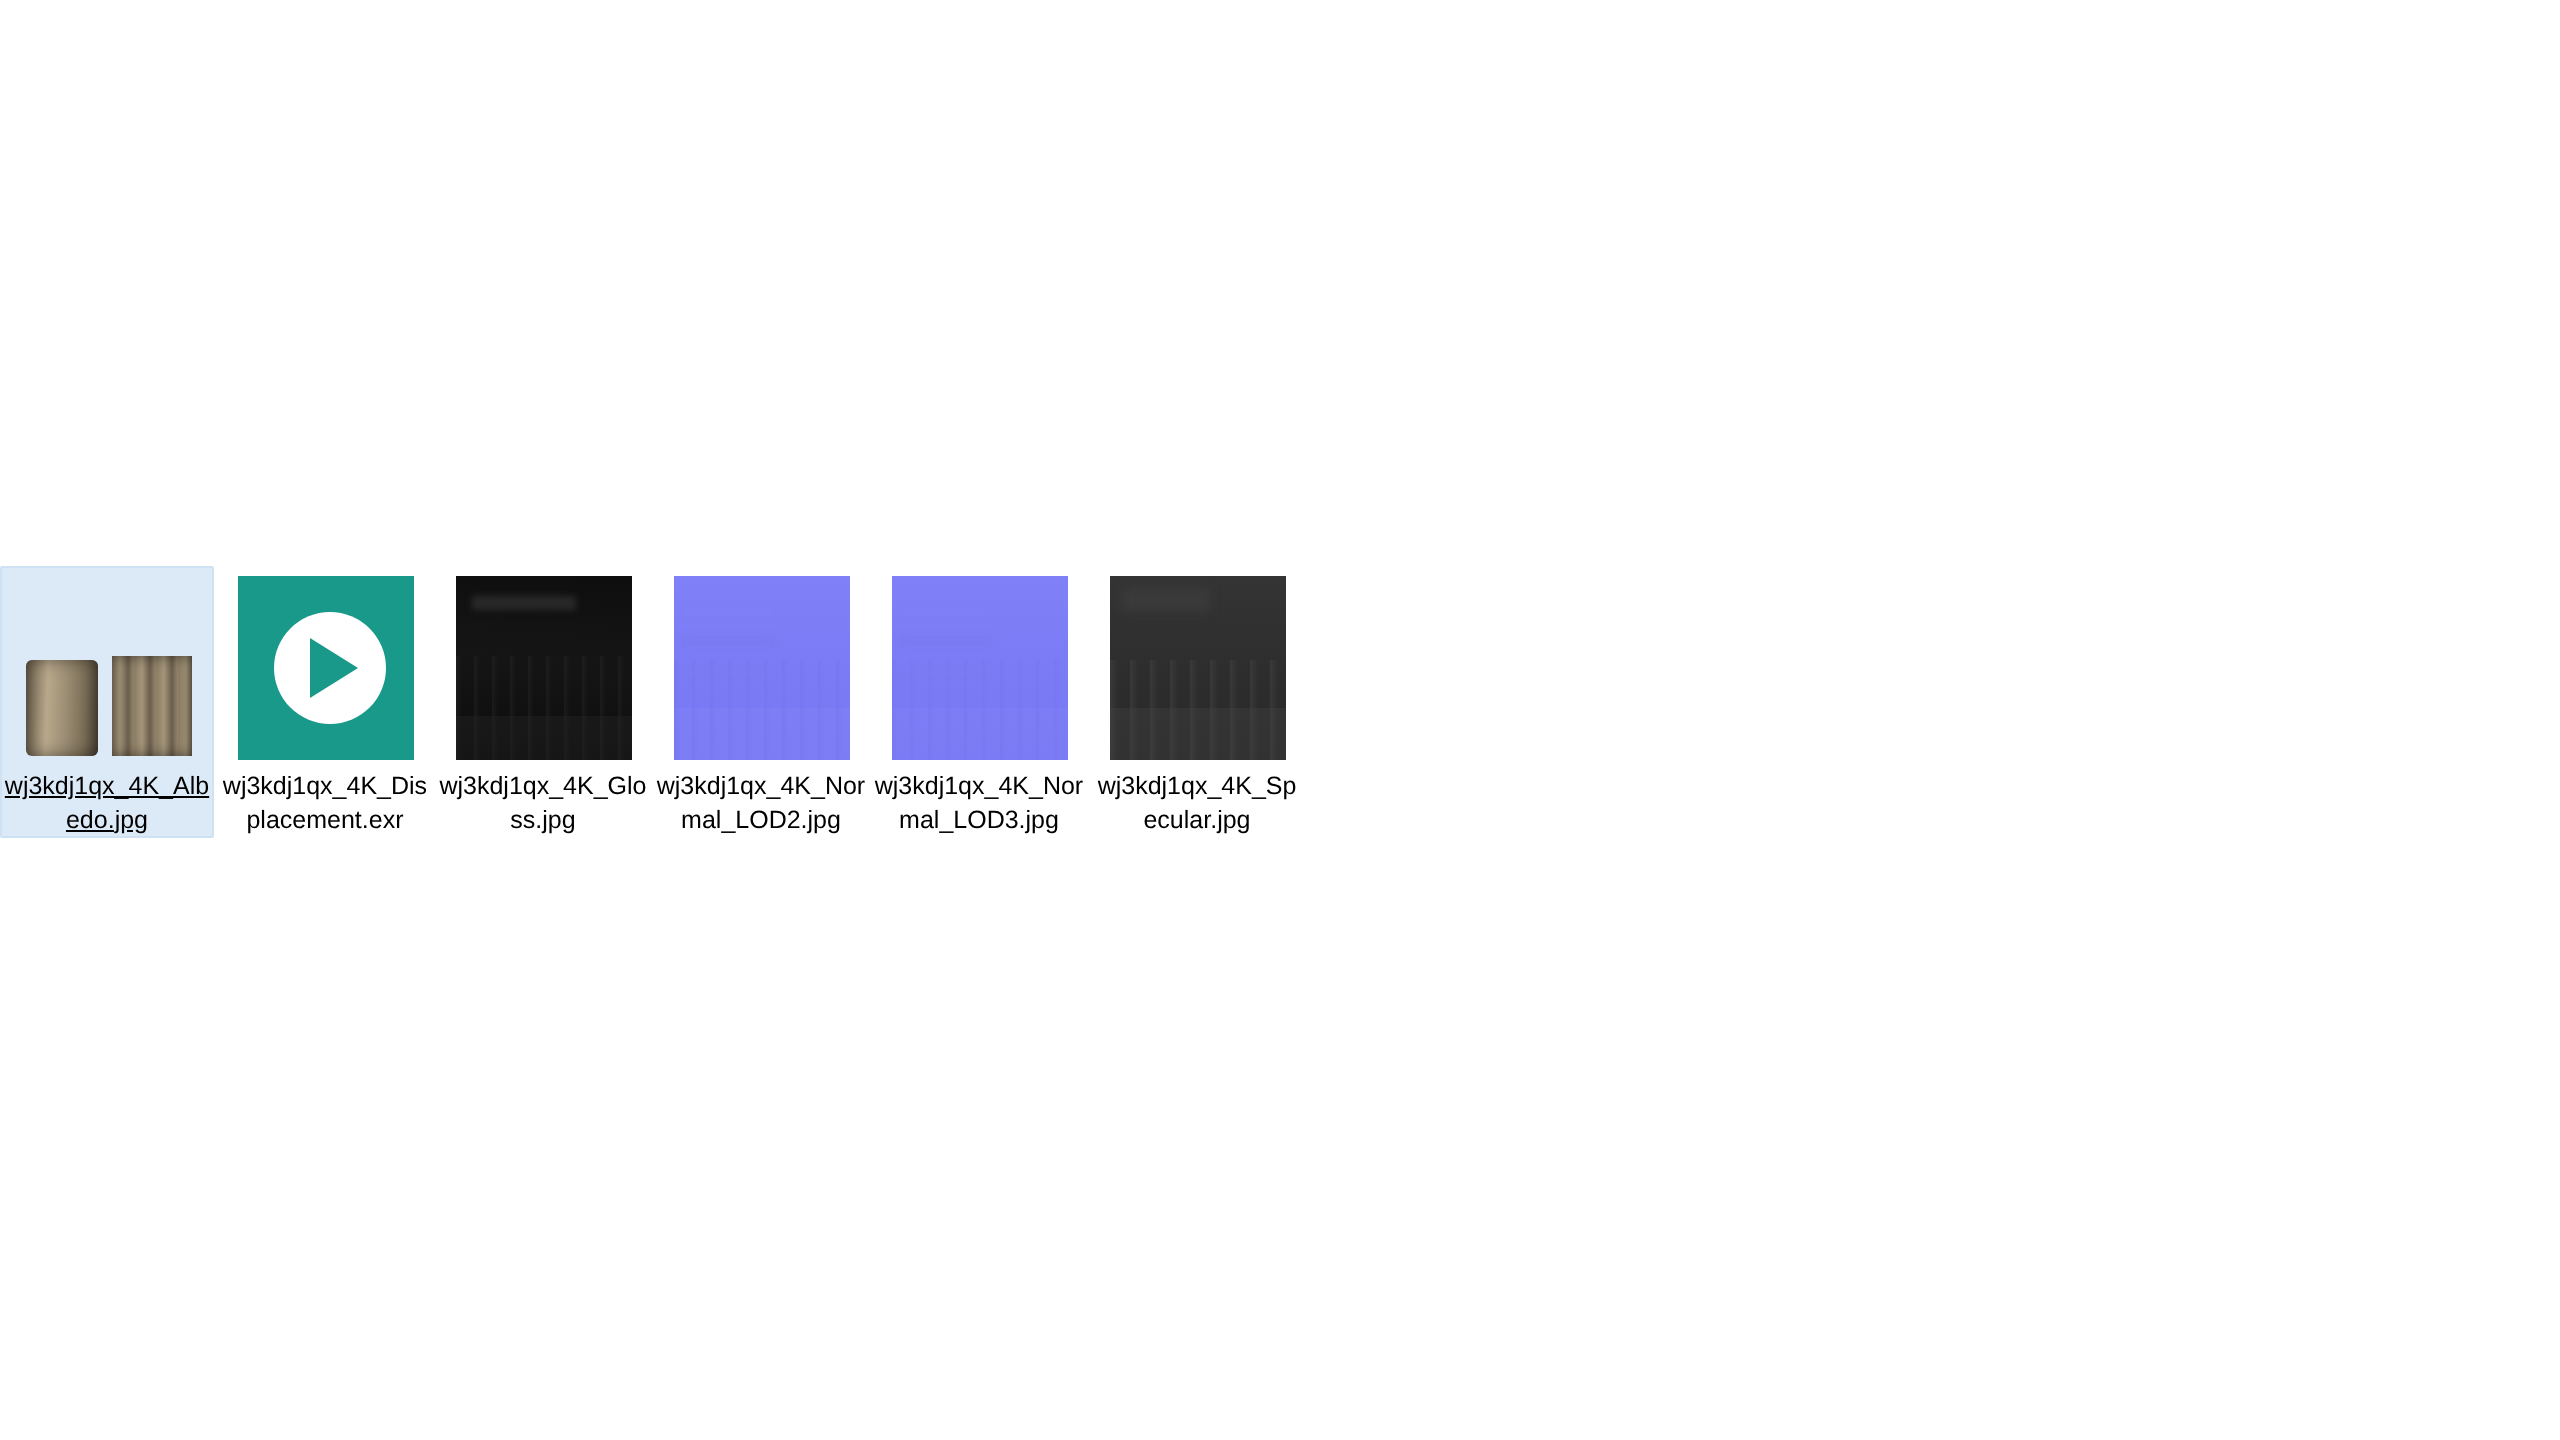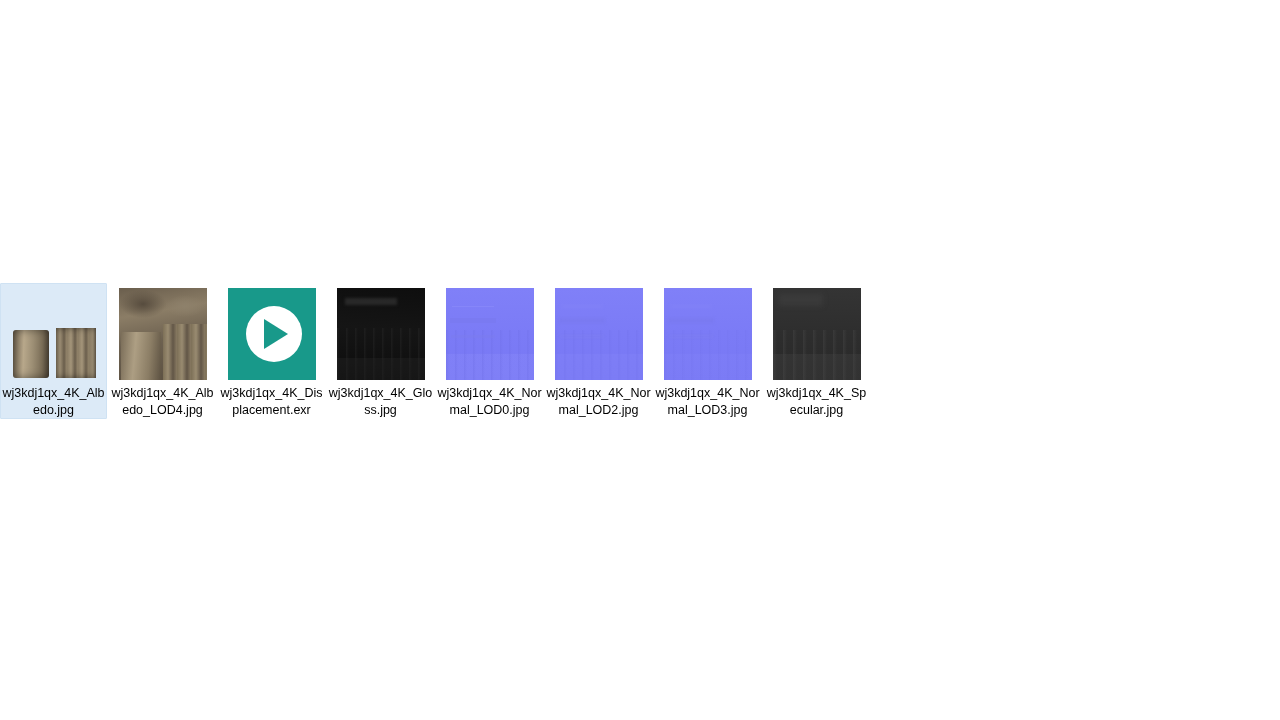--- a/index.html
+++ b/index.html
@@ -35,20 +35,21 @@
     display: flex;
     flex-direction: column;
     align-items: center;
     box-sizing: border-box;
   }
   .file-item.selected {
     background: #dceaf7;
     border: 1px solid #cfe2f3;
     border-radius: 1px;
     padding-top: 4px;
+    text-decoration: underline;
   }
 
   .thumb-wrap {
     width: 88px;
     height: 92px;
     display: flex;
     align-items: center;
     justify-content: center;
     position: relative;
   }
@@ -258,26 +259,20 @@
 <body>
 
 <div id="file-grid">
   <div class="file-item selected">
     <div class="thumb-wrap">
       <div class="thumb tex-albedo"></div>
     </div>
     <div class="file-label">wj3kdj1qx_4K_Albedo.jpg</div>
   </div>
 
-  <div class="file-item">
-    <div class="thumb-wrap">
-      <div class="thumb tex-albedo-lod"></div>
-    </div>
-    <div class="file-label">wj3kdj1qx_4K_Albedo_LOD4.jpg</div>
-  </div>
 
   <div class="file-item">
     <div class="thumb-wrap">
       <div class="thumb tex-exr" style="display: flex; align-items: center; justify-content: center;">
           <svg width="88" height="92" viewBox="0 0 88 92">
             <circle cx="46" cy="46" r="28" fill="#ffffff"></circle>
             <path d="M36 31 L36 61 L60 46 Z" fill="#18998a"></path>
             <path d="M62 38 L62 54 L74 46 Z" fill="#ffffff"></path>
           </svg>
         </div>
@@ -286,37 +281,31 @@
   </div>
 
 
   <div class="file-item">
     <div class="thumb-wrap">
       <div class="thumb tex-gloss"></div>
     </div>
     <div class="file-label">wj3kdj1qx_4K_Gloss.jpg</div>
   </div>
 
+
+
   <div class="file-item">
     <div class="thumb-wrap">
-      <div class="thumb tex-normal lod0"></div>
-    </div>
-    <div class="file-label">wj3kdj1qx_4K_Normal_LOD0.jpg</div>
-  </div>
-
+      <div class="thumb tex-normal lod2"></div>
+    </div>
+    <div class="file-label">wj3kdj1qx_4K_Normal_LOD2.jpg</div>
+  </div>
 
   <div class="file-item">
     <div class="thumb-wrap">
-      <div class="thumb tex-normal lod2"></div>
-    </div>
-    <div class="file-label">wj3kdj1qx_4K_Normal_LOD2.jpg</div>
-  </div>
-
-  <div class="file-item">
-    <div class="thumb-wrap">
       <div class="thumb tex-normal lod3"></div>
     </div>
     <div class="file-label">wj3kdj1qx_4K_Normal_LOD3.jpg</div>
   </div>
 
 
 
   <div class="file-item clipped">
     <div class="thumb-wrap">
       <div class="thumb tex-spec"></div>

